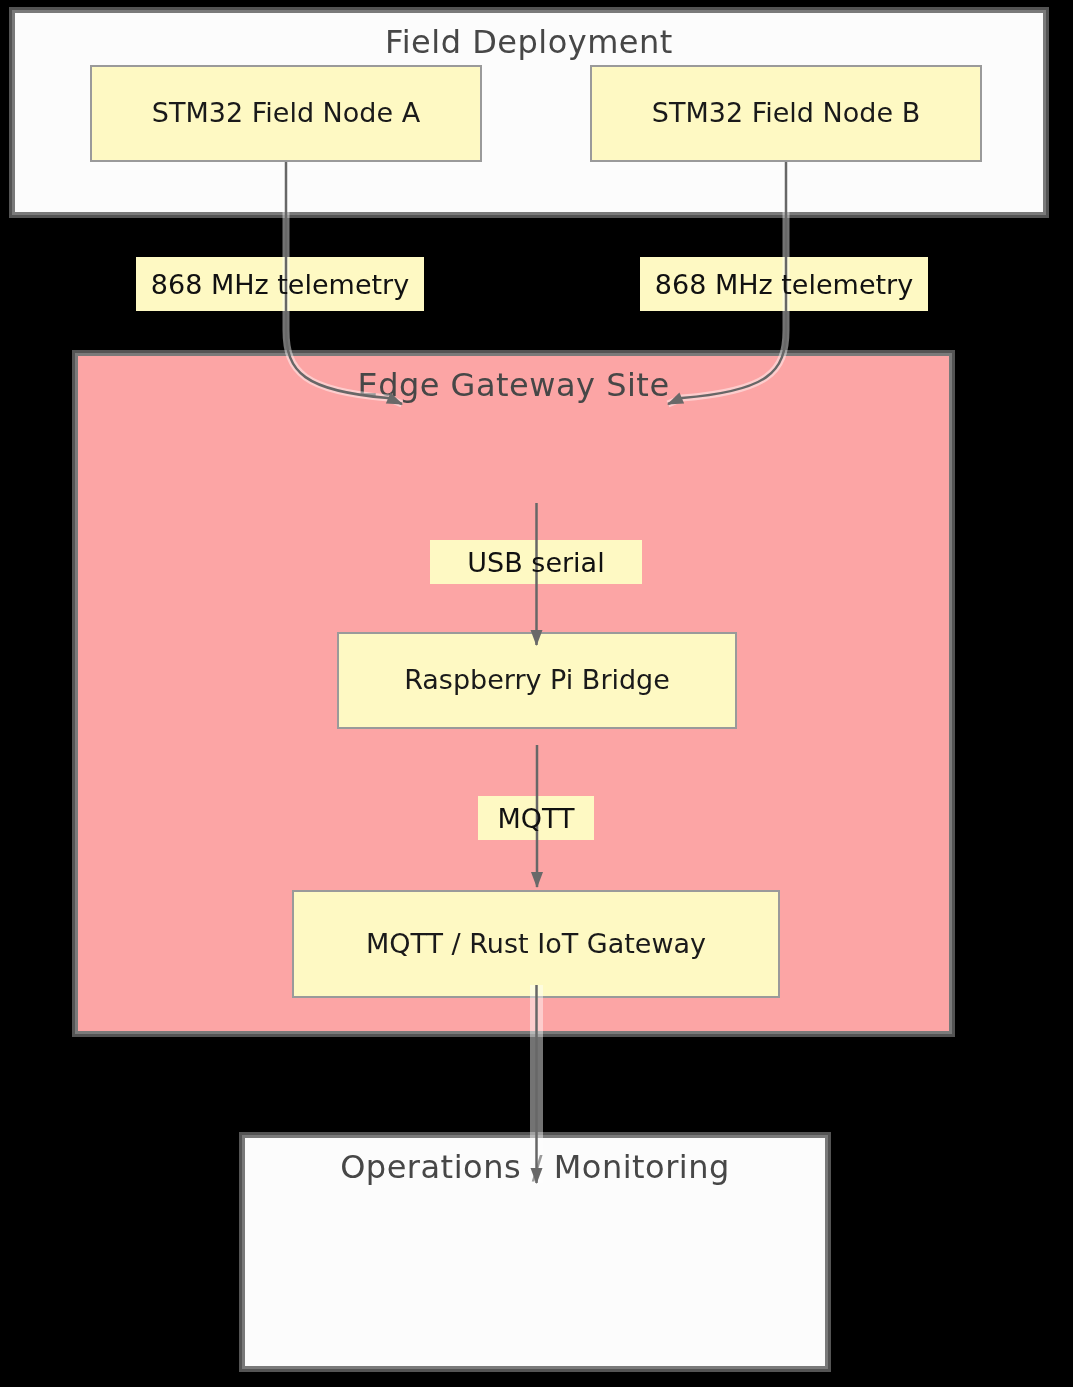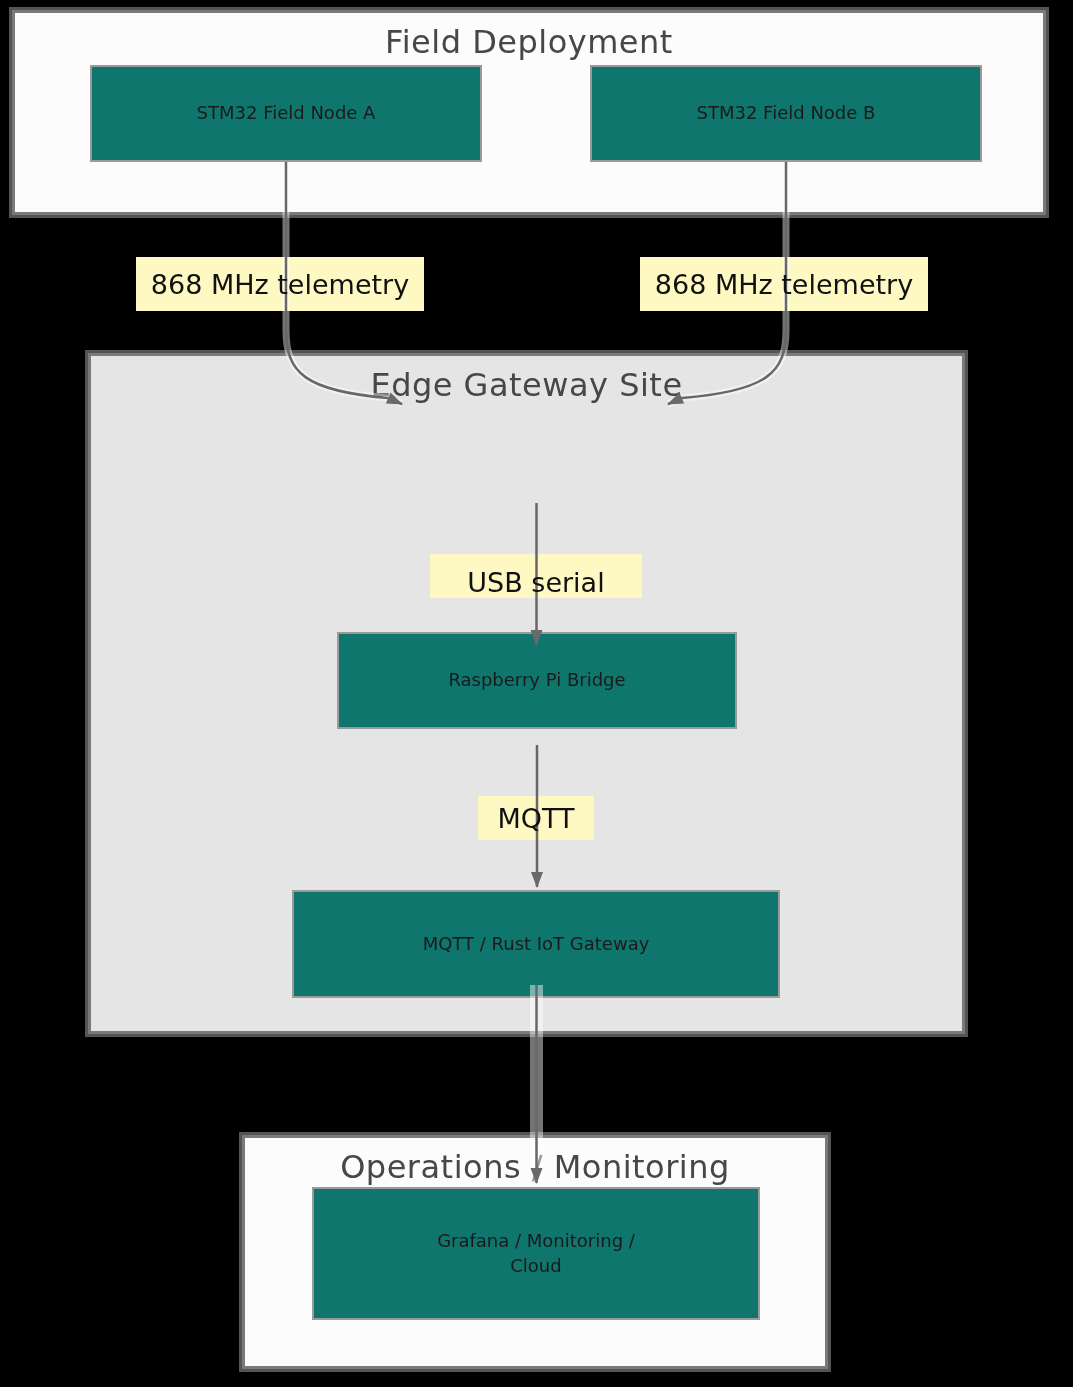--- a/index.html
+++ b/index.html
@@ -24,28 +24,28 @@
   .group-title {
     display: block;
     text-align: center;
     margin-top: 10px;
     font-size: 32px;
     color: #474747;
     letter-spacing: 0.5px;
   }
   .node {
     position: absolute;
-    background: #0f766e;
+    background: #fef9c3;
     border: 2px solid #9a9a9a;
     box-sizing: border-box;
     display: flex;
     align-items: center;
     justify-content: center;
     text-align: center;
-    font-size: 18px;
+    font-size: 27px;
     color: #1a1a1a;
     line-height: 1.35;
     white-space: pre-line;
   }
   .edge-label {
     position: absolute;
     background: #fef9c3;
     display: flex;
     align-items: center;
     justify-content: center;
@@ -81,49 +81,45 @@
   </div>
 
   <div class="edge-label" style="left:136px; top:257px; width:288px; height:54px;">
     <span>868 MHz telemetry</span>
   </div>
 
   <div class="edge-label" style="left:640px; top:257px; width:288px; height:54px;">
     <span>868 MHz telemetry</span>
   </div>
 
-  <div class="group" style="left:88px; top:353px; width:877px; height:681px; background:#e5e5e5;">
+  <div class="group" style="left:75px; top:353px; width:877px; height:681px; background:#fca5a5;">
     <span class="group-title">Edge Gateway Site</span>
   </div>
 
 
-  <div class="edge-label" style="left:430px; top:554px; width:212px; height:44px;align-items:flex-end;">
+  <div class="edge-label" style="left:430px; top:540px; width:212px; height:44px;">
     <span>USB serial</span>
   </div>
 
   <div class="node" style="left:337px; top:632px; width:400px; height:97px;">
     <span>Raspberry Pi Bridge</span>
   </div>
 
   <div class="edge-label" style="left:478px; top:796px; width:116px; height:44px;text-align:right;">
     <span>MQTT</span>
   </div>
 
   <div class="node" style="left:292px; top:890px; width:488px; height:108px;">
     <span>MQTT / Rust IoT Gateway</span>
   </div>
 
   <div class="group" style="left:242px; top:1135px; width:586px; height:234px;">
     <span class="group-title">Operations / Monitoring</span>
   </div>
 
-  <div class="node" style="left:312px; top:1187px; width:448px; height:133px;">
-    <span>Grafana / Monitoring /
-Cloud</span>
-  </div>
 
   <svg id="connectors" width="1073" height="1387" viewBox="0 0 1073 1387">
     <defs>
       <marker id="arrow" viewBox="0 0 18 14" refX="16" refY="7" markerWidth="18" markerHeight="14" markerUnits="userSpaceOnUse" orient="auto">
         <path d="M1,1 L17,7 L1,13 Z" fill="#696969"></path>
       </marker>
     </defs>
 
     <g stroke="rgba(255,255,255,0.45)" fill="none">
       <path d="M286,162 L286,330 C286,372 304,391 388,398 L402,404" stroke-width="7"></path>

